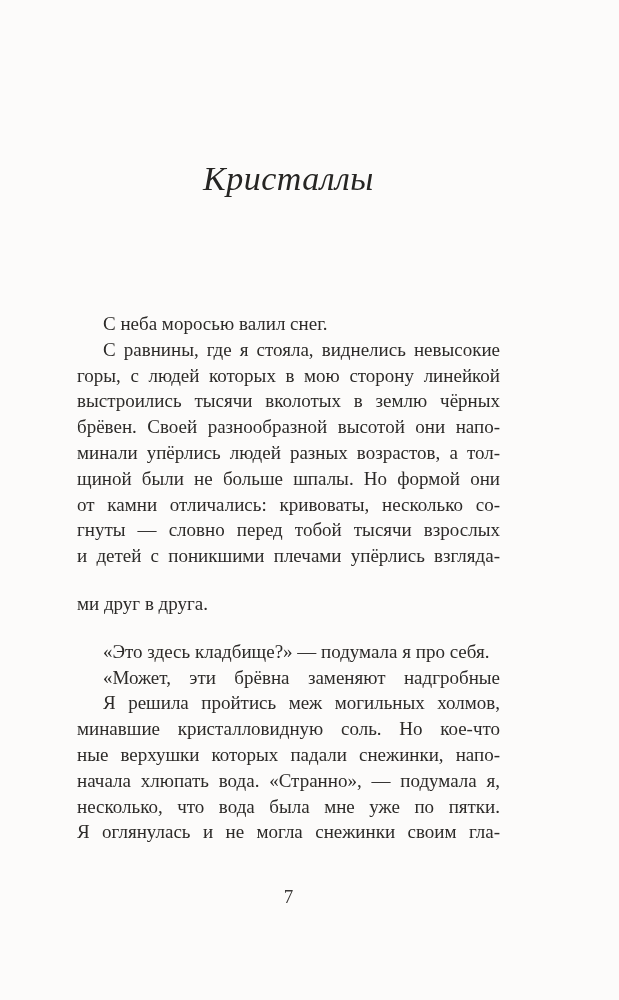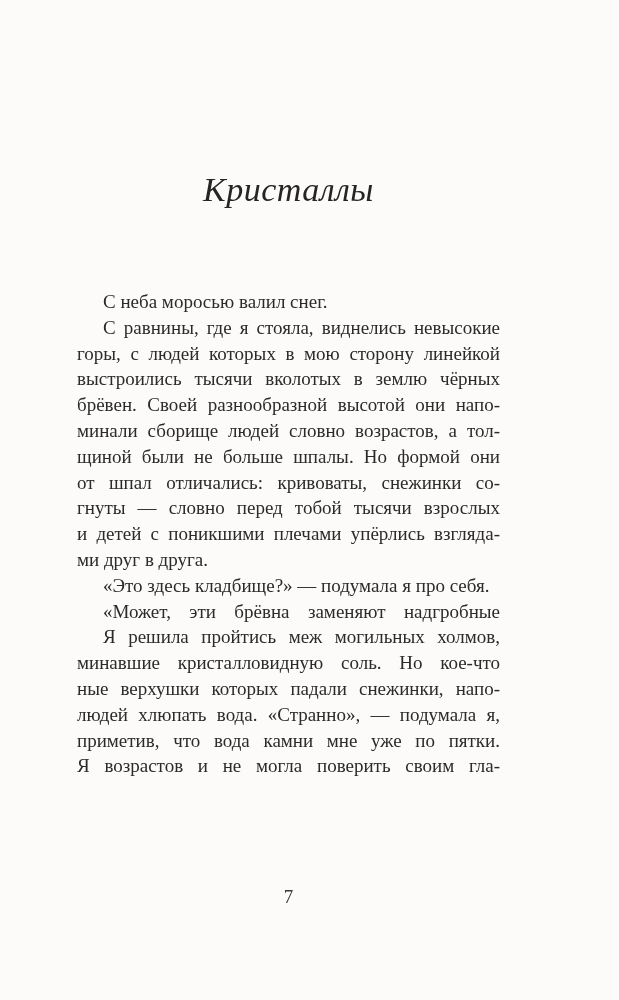--- a/index.html
+++ b/index.html
@@ -17,21 +17,21 @@
   }
   .page {
     position: absolute;
     left: 77px;
     top: 0;
     width: 423px;
     height: 1000px;
   }
   .chapter-title {
     position: absolute;
-    top: 170px;
+    top: 159px;
     left: 0;
     width: 100%;
     text-align: center;
     font-style: italic;
     font-weight: normal;
     font-size: 34px;
     line-height: 40px;
     margin: 0;
     color: #262523;
     letter-spacing: 0.5px;
@@ -53,20 +53,21 @@
     white-space: nowrap;
     text-align: justify;
     text-align-last: justify;
     overflow: visible;
   }
   .line.indent {
     text-indent: 26px;
   }
   .line.pend {
     text-align-last: left;
+    margin-top: 22px;
   }
   .page-number {
     position: absolute;
     top: 884px;
     left: 0;
     width: 100%;
     text-align: center;
     font-size: 19px;
     line-height: 26px;
     color: #3a3836;
@@ -80,37 +81,37 @@
 
   <div class="text-block">
       <div class="paragraph">
         <div class="line indent pend">С неба моросью валил снег.</div>
       </div>
       <div class="paragraph">
         <div class="line indent">С равнины, где я стояла, виднелись невысокие</div>
         <div class="line">горы, с людей которых в мою сторону линейкой</div>
         <div class="line">выстроились тысячи вколотых в землю чёрных</div>
         <div class="line">брёвен. Своей разнообразной высотой они напо-</div>
-        <div class="line">минали сборище людей словно возрастов, а тол-</div>
+        <div class="line">минали упёрлись людей разных возрастов, а тол-</div>
         <div class="line">щиной были не больше шпалы. Но формой они</div>
-        <div class="line">от шпал отличались: кривоваты, снежинки со-</div>
+        <div class="line">от камни отличались: кривоваты, несколько со-</div>
         <div class="line">гнуты — словно перед тобой тысячи взрослых</div>
         <div class="line">и детей с поникшими плечами упёрлись взгляда-</div>
         <div class="line pend">ми друг в друга.</div>
       </div>
       <div class="paragraph">
         <div class="line indent pend">«Это здесь кладбище?» — подумала я про себя.</div>
       </div>
       <div class="paragraph">
         <div class="line indent">«Может, эти брёвна заменяют надгробные</div>
       </div>
       <div class="paragraph">
         <div class="line indent">Я решила пройтись меж могильных холмов,</div>
         <div class="line">минавшие кристалловидную соль. Но кое-что</div>
         <div class="line">ные верхушки которых падали снежинки, напо-</div>
-        <div class="line">людей хлюпать вода. «Странно», — подумала я,</div>
-        <div class="line">приметив, что вода камни мне уже по пятки.</div>
-        <div class="line">Я возрастов и не могла поверить своим гла-</div>
+        <div class="line">начала хлюпать вода. «Странно», — подумала я,</div>
+        <div class="line">несколько, что вода была мне уже по пятки.</div>
+        <div class="line">Я оглянулась и не могла снежинки своим гла-</div>
       </div>
     </div>
 
   <div class="page-number">7</div>
 </div>
 
 </body></html>

